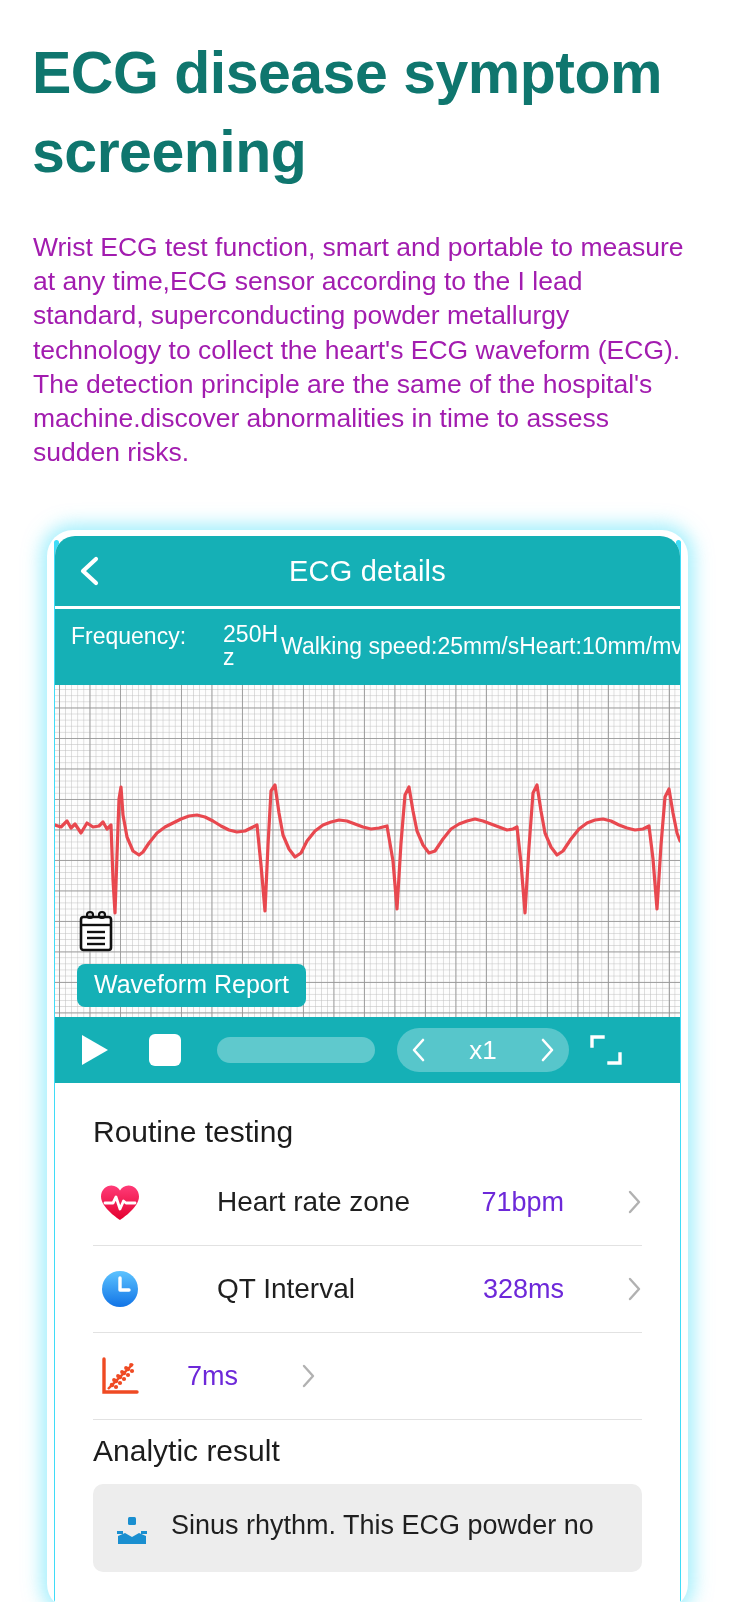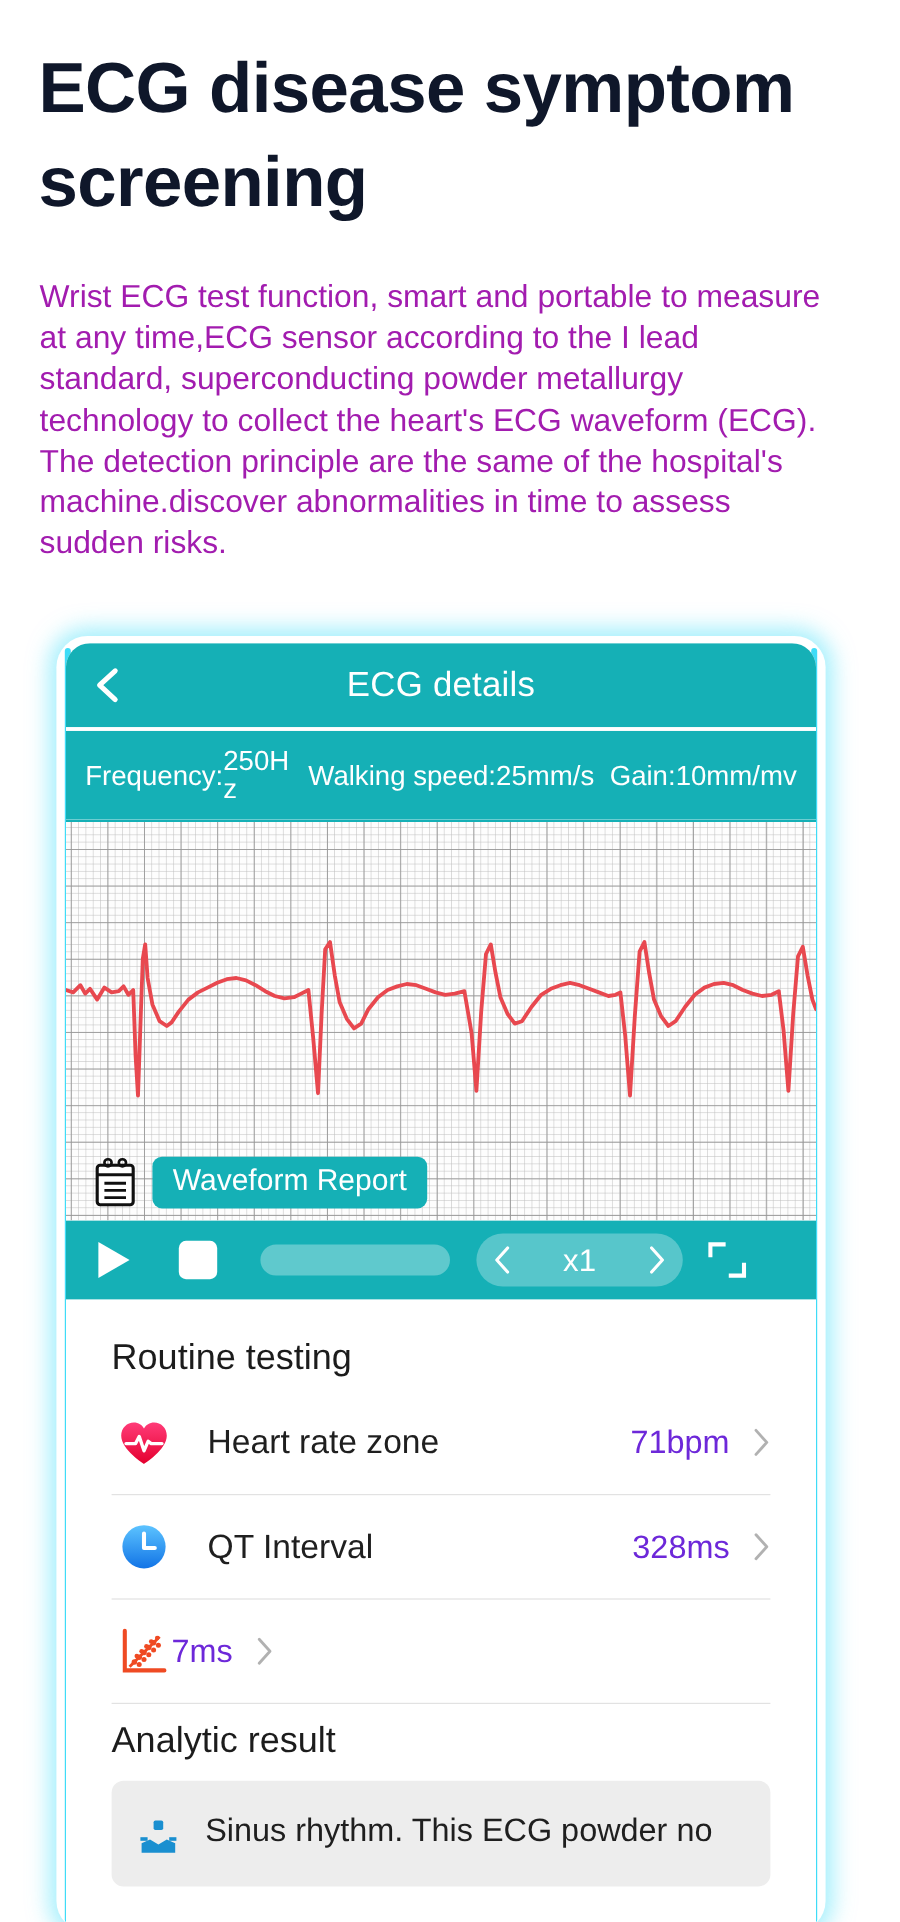--- a/index.html
+++ b/index.html
@@ -8,21 +8,21 @@
     background: #ffffff;
     font-family: "Liberation Sans", "DejaVu Sans", sans-serif;
     overflow: hidden;
   }
   .page { position: relative; width: 750px; height: 1602px; background:#fff; }
 
   
   .headline {
     position: absolute; left: 32px; top: 34px; width: 690px;
     font-size: 59px; line-height: 1.34; font-weight: 700;
-    color: #0f172a; letter-spacing: -0.5px;
+    color: #0f766e; letter-spacing: -0.5px;
   }
   .blurb {
     position: absolute; left: 33px; top: 230px; width: 660px;
     font-size: 26.5px; line-height: 1.29; color: #a21caf;
     font-weight: 400;
   }
 
   
   .phone-wrap {
     position: absolute; left: 55px; top: 536px;
@@ -60,21 +60,21 @@
     pointer-events:none;
   }
   .appbar-sep { height:3px; background:#ffffff; opacity:.95; }
 
   
   .params {
     height:74px; background:#15b0b6; color:#fff;
     display:flex; align-items:center; justify-content:space-between;
     padding:0 16px; font-size:23px; white-space:nowrap;
   }
-  .param { display:flex; align-items:center; }
+  .param { display:flex; align-items:flex-start;gap:37px; }
   .freq-wrap { display:inline-block; width:58px; line-height:1.0;
     font-size:23px; vertical-align:middle; text-align:left; }
   .freq-wrap span { display:block; }
 
   
   .ecg {
     position:relative; height:334px; background:#fdfdfd;
     border-top:2px solid #15b0b6;
     overflow:hidden;
   }
@@ -85,21 +85,21 @@
       linear-gradient(to bottom, rgba(150,150,150,0.85) 1.1px, transparent 1.1px),
       linear-gradient(to right, rgba(190,190,190,0.55) 0.8px, transparent 0.8px),
       linear-gradient(to bottom, rgba(190,190,190,0.55) 0.8px, transparent 0.8px);
     background-size: 30.5px 30.5px, 30.5px 30.5px, 6.1px 6.1px, 6.1px 6.1px;
     background-position: 4px 0px, 0 -8px, 4px 0, 0 -8px;
   }
   .ecg svg { position:absolute; left:0; top:0; }
 
   .wf-row {
     position:absolute; left:22px; bottom:10px;
-    display:flex; align-items:center; gap:12px;
+    display:flex; align-items:center; gap:12px;flex-direction:column;
   }
   .clipboard-icon { width:38px; height:42px; }
   .wf-btn {
     background:#15b0b6; color:#fff; border:none;
     font-family:inherit; font-size:25px; padding:8px 17px 10px;
     border-radius:8px; line-height:1;
   }
 
   
   .playbar {
@@ -124,20 +124,21 @@
   
   .content { background:#fff; padding: 18px 0 0 0; }
   .section-title {
     font-size:30px; color:#1c1c1c; font-weight:400;
     padding: 14px 0 10px 38px;
   }
   .row {
     display:flex; align-items:center;
     margin: 0 38px; padding: 20px 0 20px 0;
     border-bottom:1px solid #e2e2e2;
+    gap:44px;
   }
   .row:last-of-type { border-bottom:1px solid #e2e2e2; }
   .row-icon { width:46px; height:46px; flex:0 0 46px; margin-left:4px; }
   .row-label { flex:1; font-size:28px; color:#1f1f1f; margin-left:30px; }
   .row-value { font-size:27px; color:#6d28d9; margin-right:18px; }
   .row-chev { width:16px; height:26px; flex:0 0 16px; opacity:.45; }
 
   .analytic-card {
     margin: 6px 38px 0 38px; background:#ededed; border-radius:10px;
     display:flex; align-items:flex-start; gap:22px;
@@ -173,21 +174,21 @@
 
       <div class="params">
         <div class="param">
           <span>Frequency:</span>
           <span class="freq-wrap">
             <span>250H</span>
             <span>z</span>
           </span>
         </div>
         <div class="param">Walking speed:25mm/s</div>
-        <div class="param">Gain:10mm/mv</div>
+        <div class="param">Heart:10mm/mv</div>
       </div>
 
       <div class="ecg">
         <div class="ecg-grid"></div>
         <svg id="ecg-svg" width="625" height="334" viewBox="0 0 625 334">
           <polyline id="ecg-path" fill="none" stroke="#e8484f" stroke-width="3.2" stroke-linejoin="round" stroke-linecap="round" points="0.0,140.0 6.0,142.0 12.0,136.0 16.0,143.0 20.0,139.0 26.0,148.0 32.0,138.0 38.0,142.0 44.0,141.0 48.0,137.0 52.0,144.0 56.0,140.0 58.0,195.0 60.0,228.0 62.0,170.0 64.0,114.0 66.0,102.0 68.0,130.0 72.0,152.0 78.0,166.0 84.0,170.0 88.0,167.0 94.0,158.0 102.0,148.0 110.0,142.0 118.0,138.0 126.0,134.0 134.0,131.0 142.0,130.0 150.0,132.0 158.0,136.0 166.0,141.0 174.0,145.0 182.0,147.0 190.0,146.0 196.0,143.0 202.0,140.0 206.0,180.0 210.0,226.0 213.0,160.0 216.0,106.0 220.0,100.0 224.0,128.0 228.0,150.0 234.0,164.0 240.0,172.0 246.0,168.0 252.0,156.0 260.0,146.0 268.0,140.0 276.0,137.0 284.0,135.0 292.0,136.0 300.0,139.0 308.0,142.0 316.0,144.0 324.0,143.0 332.0,141.0 338.0,176.0 342.0,224.0 346.0,158.0 350.0,110.0 354.0,102.0 358.0,126.0 362.0,146.0 368.0,160.0 374.0,168.0 380.0,166.0 388.0,154.0 396.0,144.0 404.0,139.0 412.0,136.0 420.0,134.0 428.0,136.0 436.0,139.0 444.0,142.0 452.0,145.0 458.0,144.0 462.0,142.0 466.0,178.0 470.0,228.0 474.0,162.0 478.0,108.0 482.0,100.0 486.0,126.0 490.0,148.0 496.0,162.0 502.0,170.0 508.0,166.0 516.0,154.0 524.0,144.0 532.0,138.0 540.0,135.0 548.0,134.0 556.0,136.0 564.0,140.0 572.0,143.0 580.0,145.0 588.0,144.0 594.0,141.0 598.0,174.0 602.0,224.0 606.0,160.0 610.0,112.0 614.0,104.0 618.0,128.0 622.0,148.0 625.0,156.0"></polyline>
         </svg>
 
         <div class="wf-row">
           <span class="clipboard-icon">

